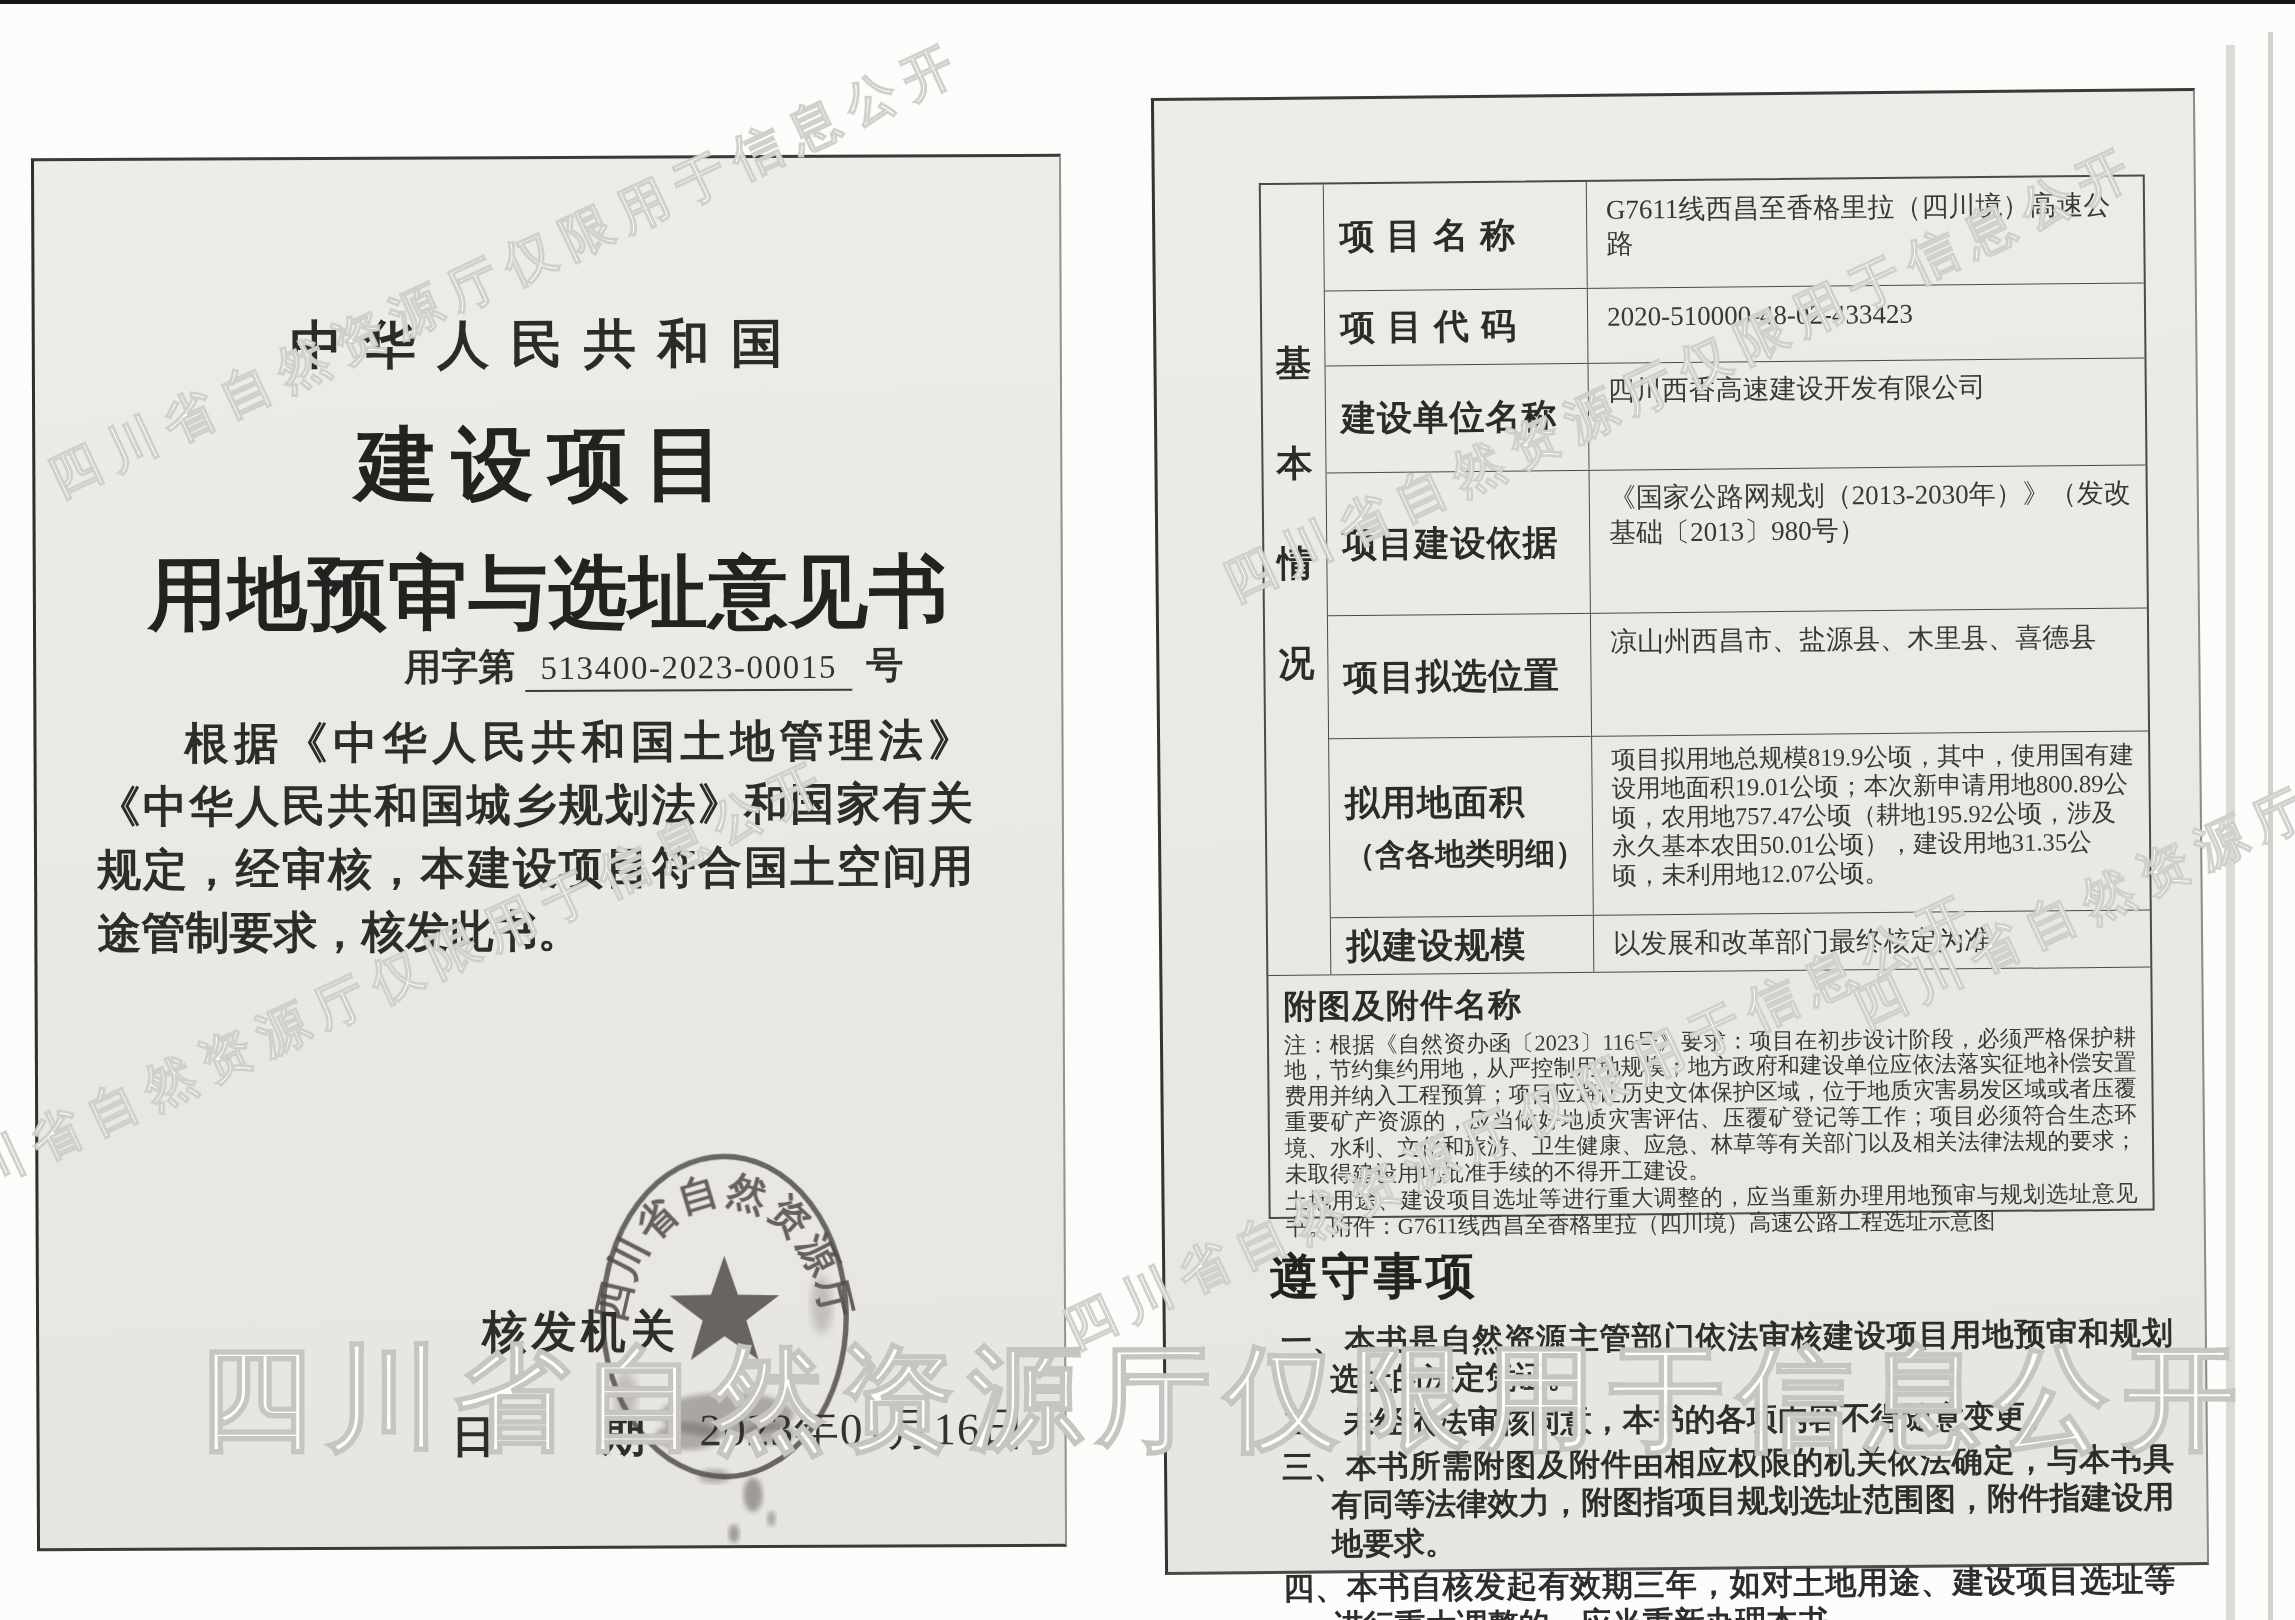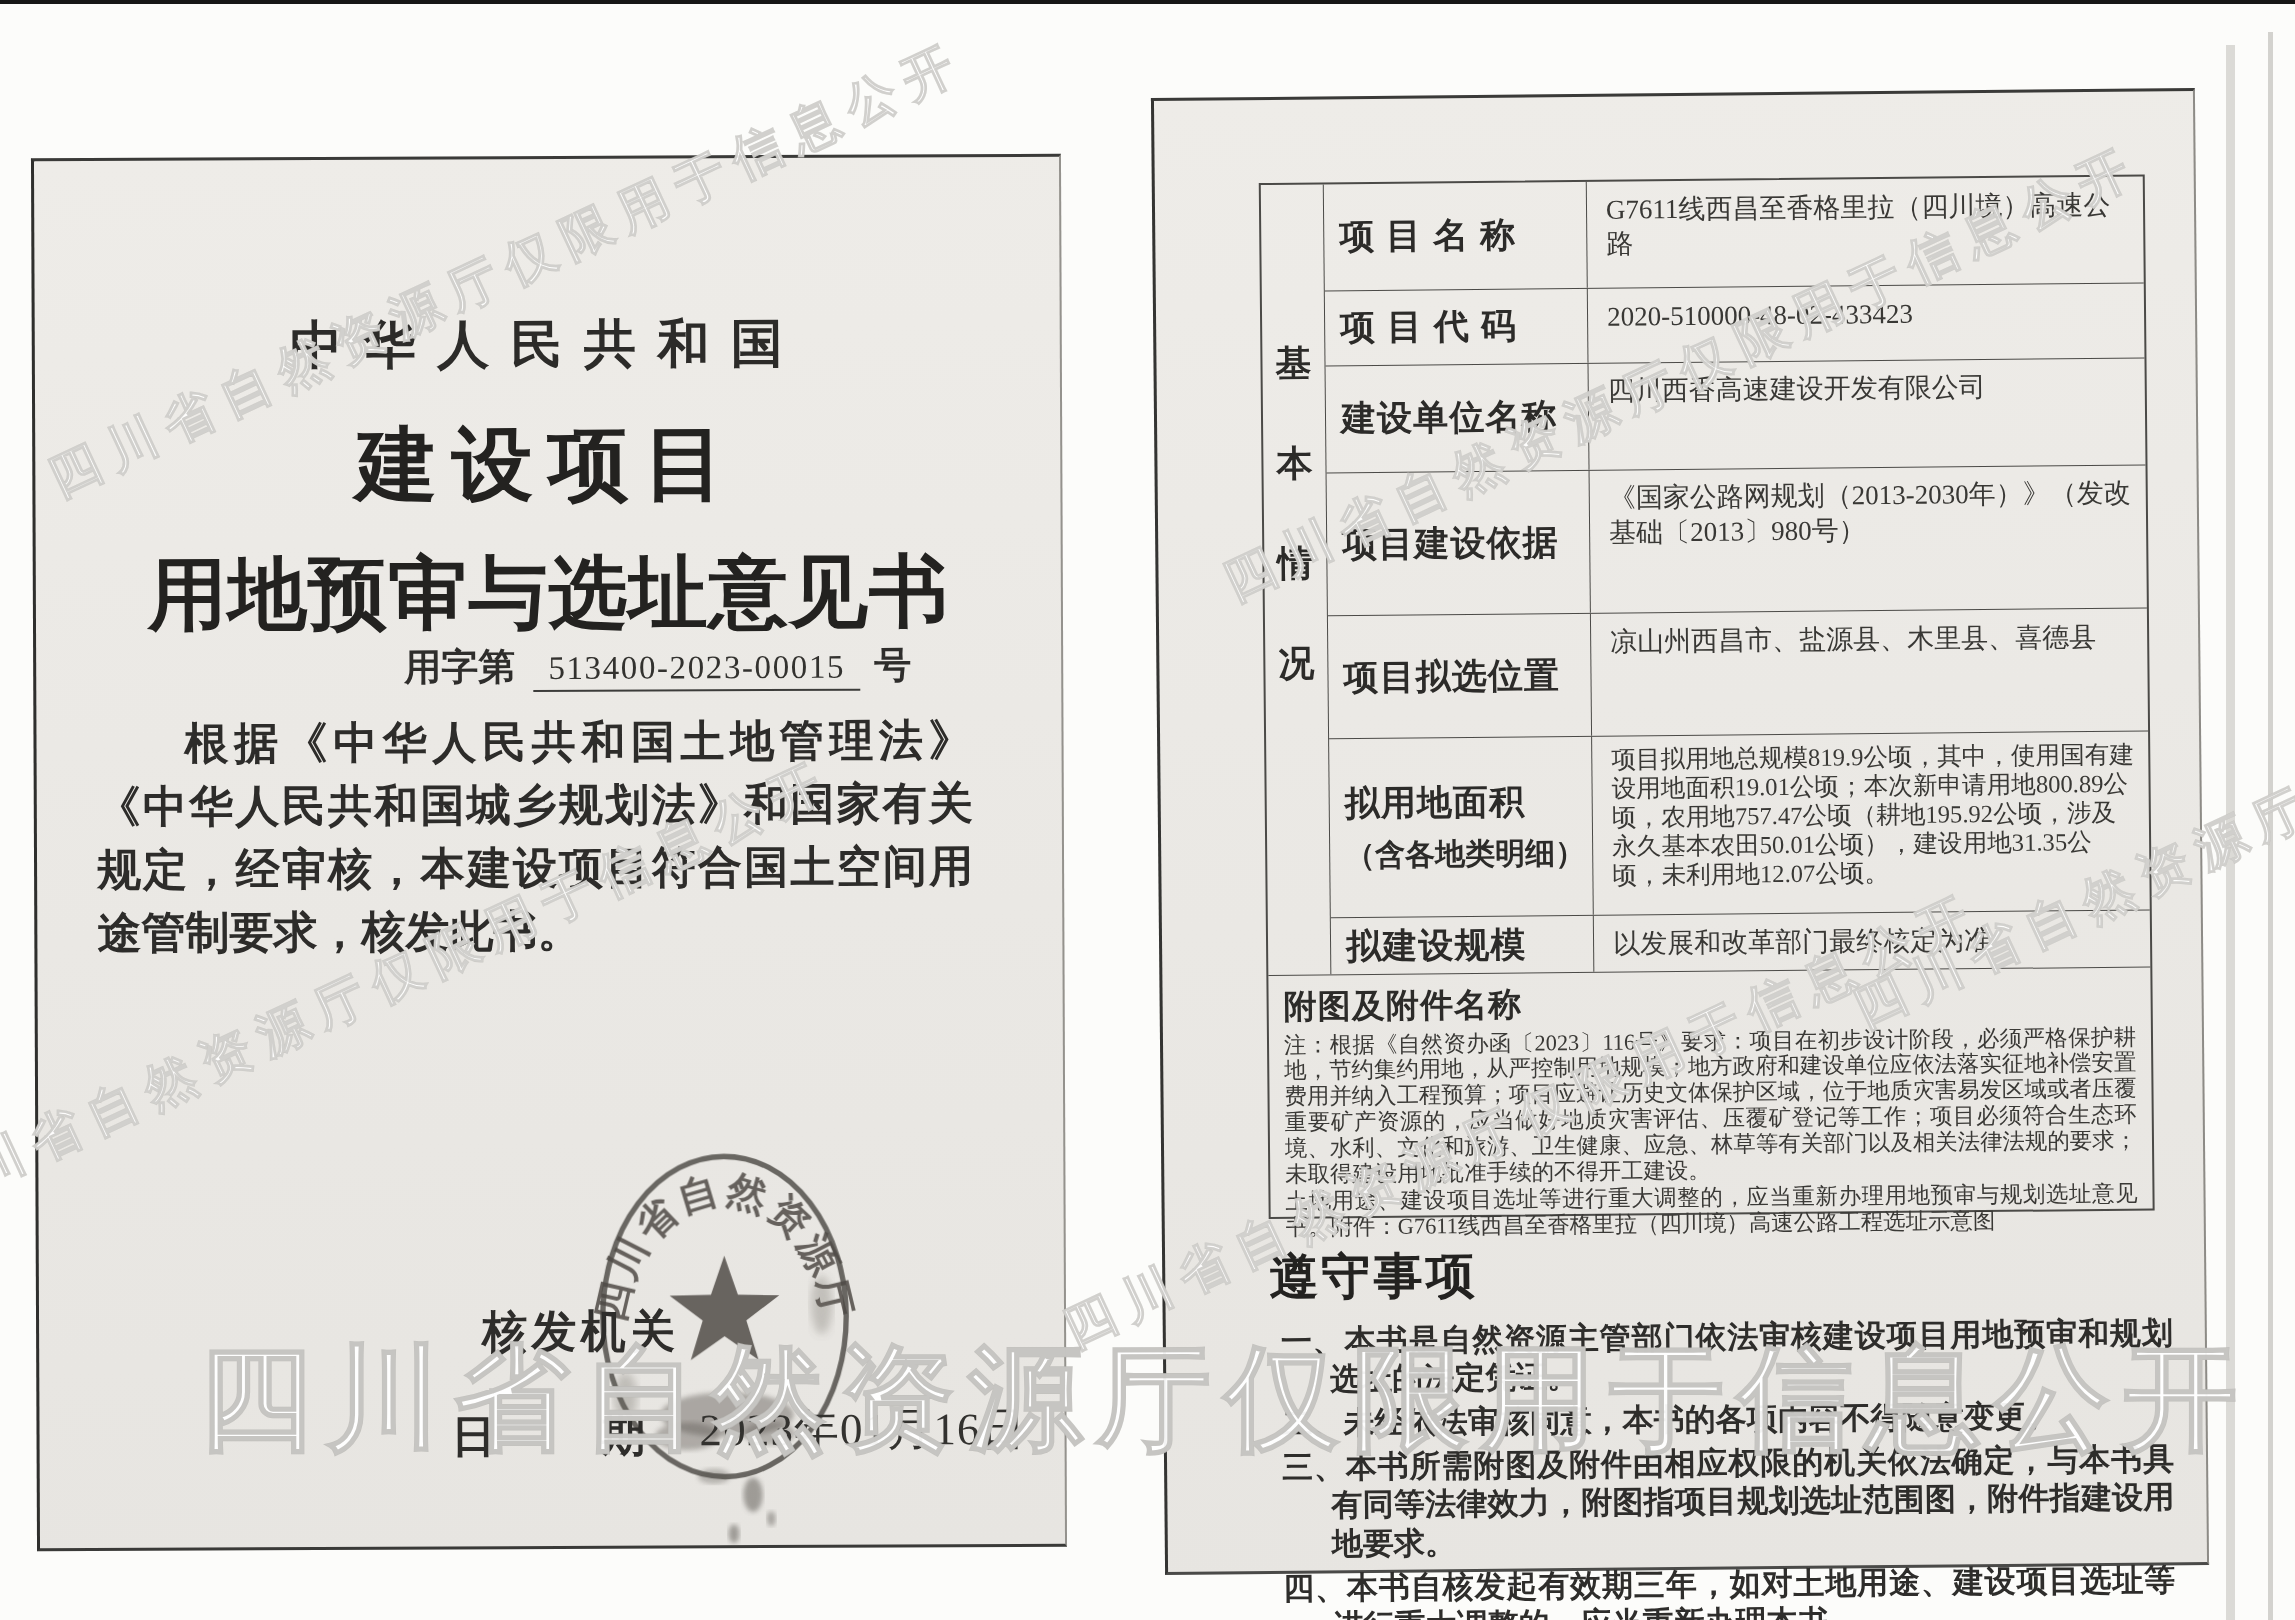--- a/index.html
+++ b/index.html
@@ -52,21 +52,21 @@
     display:flex;align-items:flex-end;
     font-size:37px;font-weight:bold;color:#2e2d2b;
   }
   .docnum-underline{
     display:inline-block;width:327px;text-align:center;
     border-bottom:2.7px solid #3c3c3a;
     font-size:33px;font-weight:normal;letter-spacing:1.6px;padding-bottom:3.2px;
     font-family:"Liberation Serif", serif;color:#33322f;
   }
   .docnum-suffix{margin-left:14px;}
-  .docnum-prefix{margin-right:18px;}
+  .docnum-prefix{margin-right:10px;}
   .body-paragraph{
     position:absolute;top:553px;left:60px;width:876px;
     font-size:44px;font-weight:bold;line-height:1.43;color:#2d2c2a;
     text-align:justify;text-indent:2em;
     font-family:"Liberation Serif", serif;
   }
   .issuer-label{
     position:absolute;left:405px;top:1143px;
     font-size:45px;font-weight:bold;letter-spacing:4.3px;color:#2e2d2b;z-index:2;margin-left:38px;
   }

